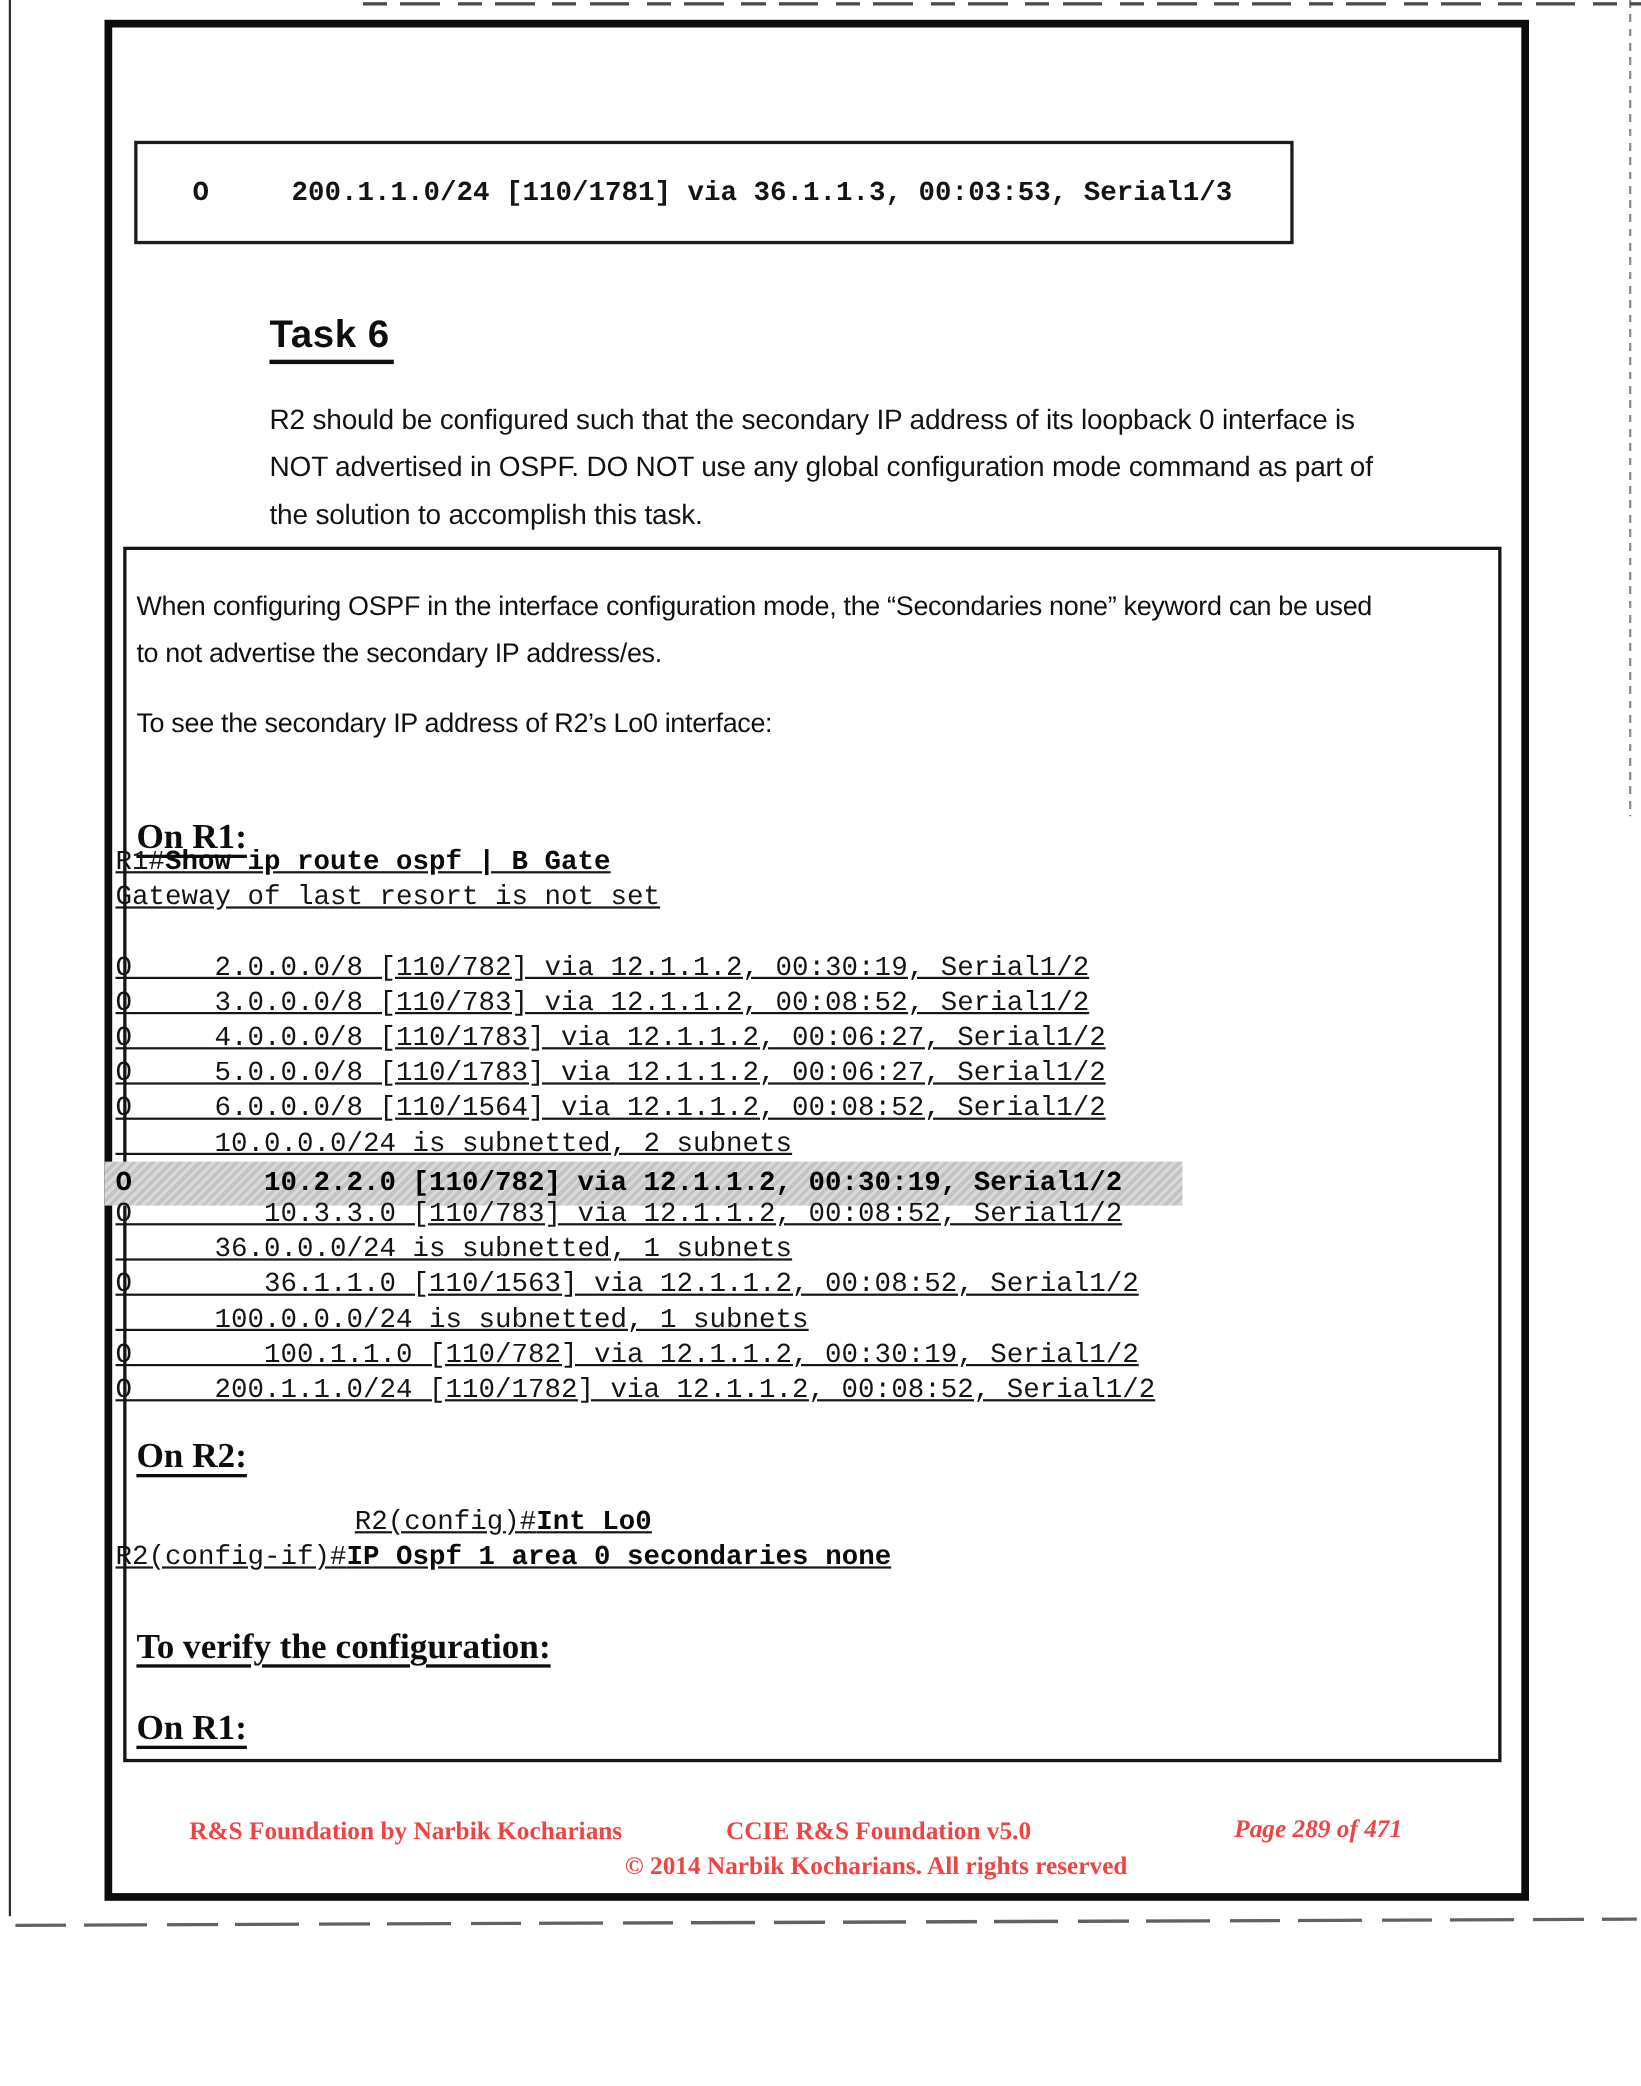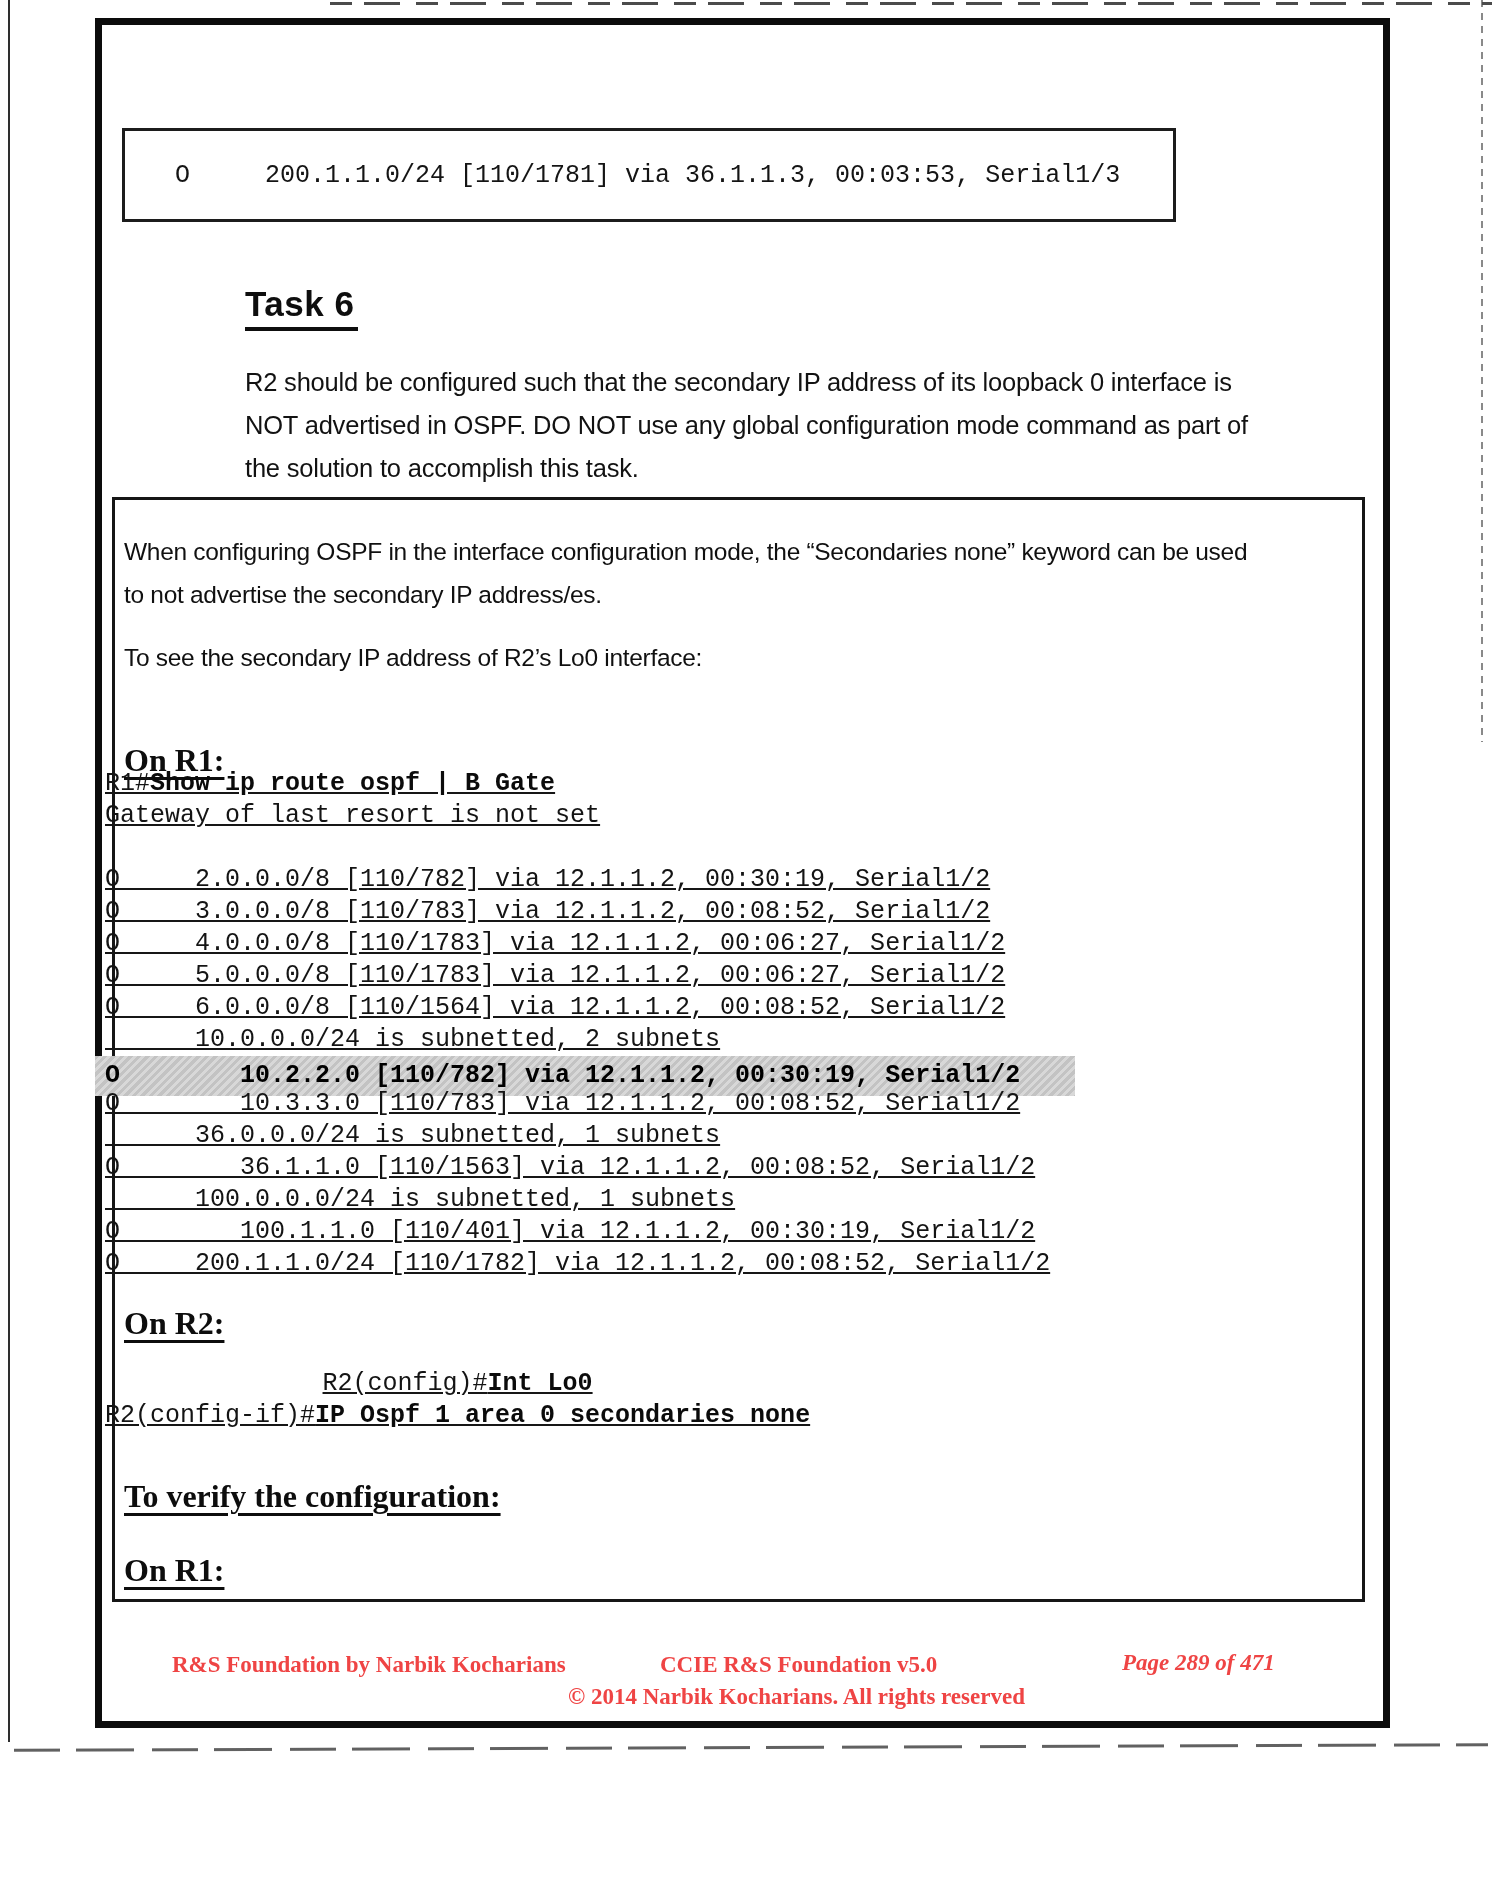--- a/index.html
+++ b/index.html
@@ -24,21 +24,21 @@
     transform:rotate(-0.22deg);opacity:.8;}
   
   .frame{
     position:absolute;left:95px;top:18px;width:1295px;height:1710px;
     border:7px solid #0c0c0c;box-sizing:border-box;background:#fff;
   }
   
   .top-box{
     position:absolute;left:122px;top:128px;width:1054px;height:94px;
     border:3px solid #1c1c1c;box-sizing:border-box;
-    display:flex;align-items:center;
+    display:flex;align-items:center;font-weight:bold;
   }
   .mono{font-family:"Liberation Mono","DejaVu Sans Mono",monospace;font-size:25px;white-space:pre;color:#141414;}
   .top-box .mono{padding-left:50px;}
   
   .task-title{
     position:absolute;left:245px;top:284px;
     font-size:35px;font-weight:700;letter-spacing:.5px;color:#0e0e0e;
     border-bottom:4px solid #0e0e0e;padding:0 4px 3px 0;
   }
   .task-line{position:absolute;left:245px;font-size:25.5px;letter-spacing:-0.2px;color:#121212;white-space:nowrap;}
@@ -103,21 +103,21 @@
     <div class="ln">O     3.0.0.0/8 [110/783] via 12.1.1.2, 00:08:52, Serial1/2</div>
     <div class="ln">O     4.0.0.0/8 [110/1783] via 12.1.1.2, 00:06:27, Serial1/2</div>
     <div class="ln">O     5.0.0.0/8 [110/1783] via 12.1.1.2, 00:06:27, Serial1/2</div>
     <div class="ln">O     6.0.0.0/8 [110/1564] via 12.1.1.2, 00:08:52, Serial1/2</div>
     <div class="ln">      10.0.0.0/24 is subnetted, 2 subnets</div>
     <div class="ln"><span class="hl">O        10.2.2.0 [110/782] via 12.1.1.2, 00:30:19, Serial1/2</span></div>
     <div class="ln">O        10.3.3.0 [110/783] via 12.1.1.2, 00:08:52, Serial1/2</div>
     <div class="ln">      36.0.0.0/24 is subnetted, 1 subnets</div>
     <div class="ln">O        36.1.1.0 [110/1563] via 12.1.1.2, 00:08:52, Serial1/2</div>
     <div class="ln">      100.0.0.0/24 is subnetted, 1 subnets</div>
-    <div class="ln">O        100.1.1.0 [110/401] via 12.1.1.2, 00:30:19, Serial1/2</div>
+    <div class="ln">O        100.1.1.0 [110/782] via 12.1.1.2, 00:30:19, Serial1/2</div>
     <div class="ln">O     200.1.1.0/24 [110/1782] via 12.1.1.2, 00:08:52, Serial1/2</div>
   </div>
 
   <div class="serif-h" style="top:1305px;">On R2:</div>
 
   <div class="cli" style="top:1368px;text-align:center;">
     <div class="ln"><span>R2(config)#</span><span class="b">Int Lo0</span></div>
     <div class="ln"><span>R2(config-if)#</span><span class="b">IP Ospf 1 area 0 secondaries none</span></div>
   </div>
 

